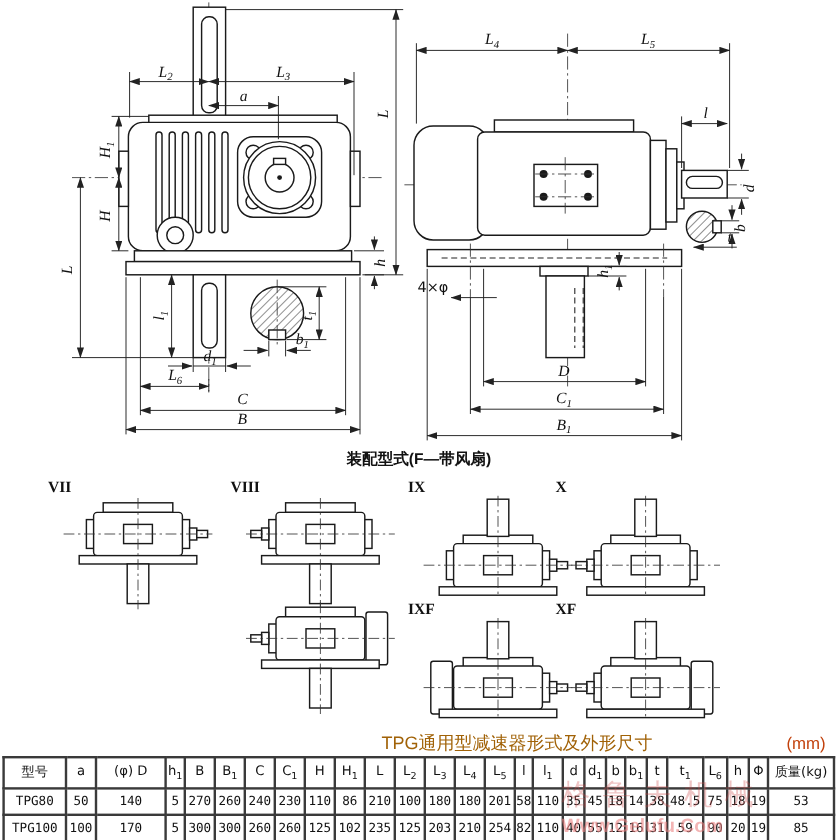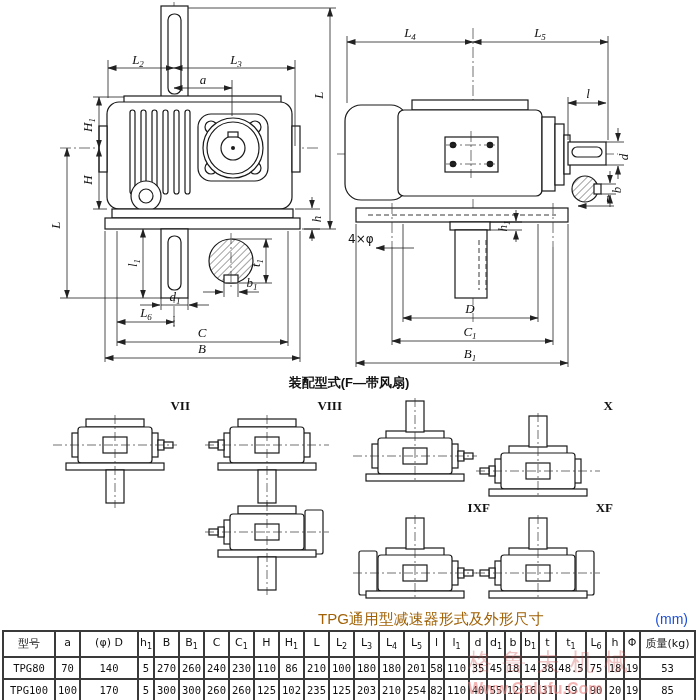--- a/index.html
+++ b/index.html
@@ -11,26 +11,26 @@
   .fw{stroke:#1a1a1a;stroke-width:1.2;fill:#fff}
   .cl{stroke:#333;stroke-width:.7;fill:none;stroke-dasharray:11 3 2 3}
   .dim{stroke:#222;stroke-width:.8;fill:none}
   .dsh{stroke:#222;stroke-width:.9;fill:none;stroke-dasharray:5 3}
   text.dl{font:italic 13px "Liberation Serif",serif;fill:#111}
   text.dl tspan.ss{font-size:9px}
   text.pl{font:12px "DejaVu Sans",sans-serif;fill:#111}
   #caption{position:absolute;top:374px;left:0;width:698px;text-align:center;
            font:bold 13px "Liberation Sans",sans-serif;color:#111}
   #variants{position:absolute;top:396px;left:0;width:698px;height:212px}
-  .vcell{position:absolute;width:150px;text-align:right}
+  .vcell{position:absolute;width:150px;text-align:left}
   .vlabel{font:bold 13px "Liberation Serif",serif;height:15px}
   .variant-svg{display:block;margin:0 auto;width:140px;height:95px}
   #titlebar{position:absolute;top:610px;left:0;width:698px;height:20px}
   #sec-title{position:absolute;left:318px;top:0;font:15px "Liberation Sans",sans-serif;color:#a16207}
-  #unit-note{position:absolute;right:10px;top:1px;font:14px "Liberation Sans",sans-serif;color:#1d4ed8}
+  #unit-note{position:absolute;right:10px;top:1px;font:14px "Liberation Sans",sans-serif;color:#c2410c}
   
   #dim-table{position:absolute;top:630px;left:2px;width:694px;height:70px;
              border-collapse:collapse;table-layout:fixed;background:#fff}
   #dim-table th,#dim-table td{border:2px solid #3a3a3a;text-align:center;vertical-align:middle;
              font:11px "DejaVu Sans Mono",monospace;padding:0;overflow:hidden;white-space:nowrap}
   #dim-table th{font:11px "DejaVu Sans",sans-serif;height:26px}
   #dim-table td{height:22px;font-size:10.5px}
   #dim-table sub{font-size:8px}
   
   #watermark{position:absolute;left:468px;top:646px;width:226px;pointer-events:none;text-align:left}
@@ -313,20 +313,21 @@
           <rect stroke="#1a1a1a" stroke-width="1.2" fill="#fff" x="41" y="6" width="58" height="8"></rect>
           <rect stroke="#1a1a1a" stroke-width="1.2" fill="#fff" x="33" y="14" width="74" height="36" rx="3"></rect>
           <rect stroke="#1a1a1a" stroke-width="1.2" fill="#fff" x="21" y="50" width="98" height="7"></rect>
           <rect stroke="#1a1a1a" stroke-width="1.2" fill="#fff" x="61" y="57" width="18" height="33"></rect>
           <rect stroke="#1a1a1a" stroke-width="1.2" fill="#fff" x="58" y="24" width="24" height="16"></rect>
           <line stroke="#333" stroke-width="0.7" fill="none" stroke-dasharray="9 3 2 3" x1="8" y1="32" x2="132" y2="32"></line>
           <line stroke="#333" stroke-width="0.7" fill="none" stroke-dasharray="9 3 2 3" x1="70" y1="2" x2="70" y2="95"></line>
         </svg>
     </div>
     <div class="vcell" style="left:340px;top:2px">
+      <div class="vlabel">IX</div>
       <svg class="variant-svg" viewBox="0 0 140 95">
           <rect stroke="#1a1a1a" stroke-width="1.2" fill="#fff" x="27" y="46" width="7" height="24"></rect>
           <rect stroke="#1a1a1a" stroke-width="1.2" fill="#fff" x="106" y="46" width="7" height="24"></rect>
           <rect stroke="#1a1a1a" stroke-width="1.2" fill="#fff" x="113" y="53" width="6" height="10"></rect>
           <rect stroke="#1a1a1a" stroke-width="1.2" fill="#fff" x="119" y="55" width="9" height="6"></rect>
           <rect stroke="#1a1a1a" stroke-width="1.2" fill="#fff" x="41" y="33" width="58" height="8"></rect>
           <rect stroke="#1a1a1a" stroke-width="1.2" fill="#fff" x="33" y="40" width="74" height="36" rx="3"></rect>
           <rect stroke="#1a1a1a" stroke-width="1.2" fill="#fff" x="21" y="76" width="98" height="7"></rect>
           <rect stroke="#1a1a1a" stroke-width="1.2" fill="#fff" x="61" y="3" width="18" height="31"></rect>
           <rect stroke="#1a1a1a" stroke-width="1.2" fill="#fff" x="58" y="50" width="24" height="16"></rect>
@@ -463,21 +464,21 @@
         <th><span>t</span><sub>1</sub></th>
         <th><span>L</span><sub>6</sub></th>
         <th><span>h</span><sub></sub></th>
         <th><span>Φ</span><sub></sub></th>
         <th><span>质量(kg)</span><sub></sub></th>
       </tr>
     </thead>
     <tbody>
       <tr>
         <td>TPG80</td>
-        <td>70</td>
+        <td>50</td>
         <td>140</td>
         <td>5</td>
         <td>270</td>
         <td>260</td>
         <td>240</td>
         <td>230</td>
         <td>110</td>
         <td>86</td>
         <td>210</td>
         <td>100</td>

